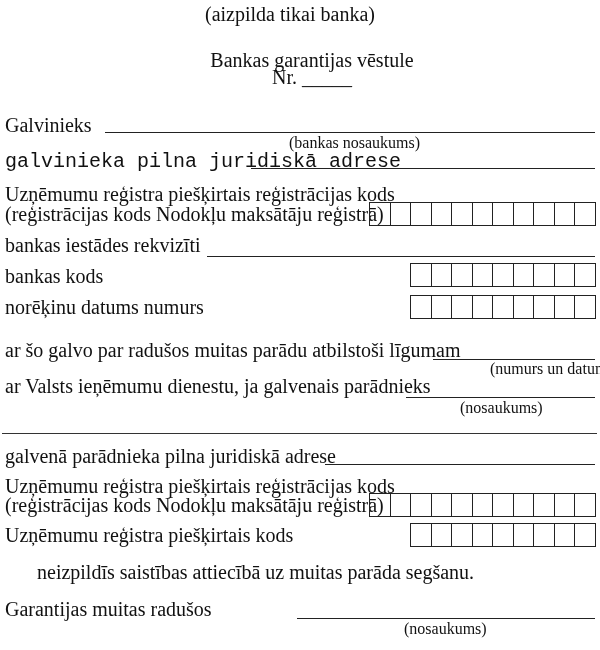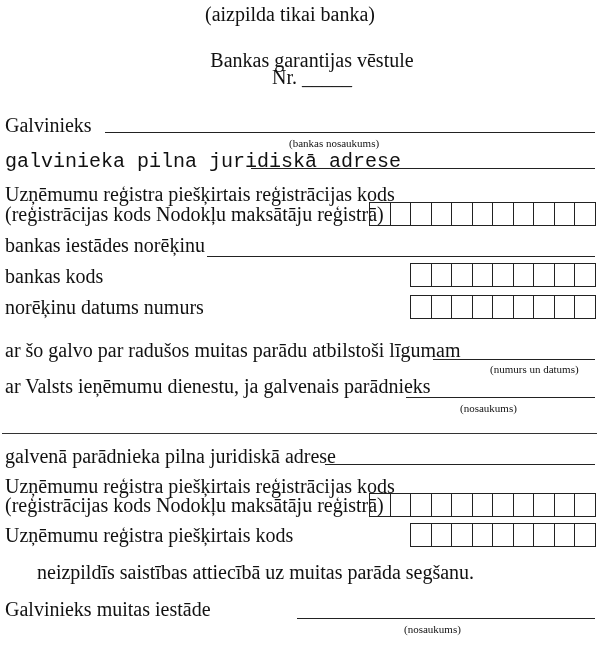--- a/index.html
+++ b/index.html
@@ -2,21 +2,21 @@
 <html><head>
   <meta charset="utf-8">
   <style>
     html, body { margin: 0; padding: 0; background: #ffffff; }
     body {
       width: 600px; height: 650px; position: relative; overflow: hidden;
       font-family: "Liberation Serif", "DejaVu Serif", serif;
       color: #111111;
     }
     .t { position: absolute; white-space: nowrap; font-size: 20px; line-height: 17px; }
-    .cap { position: absolute; white-space: nowrap; font-size: 11px; line-height: 14px; }
+    .cap { position: absolute; white-space: nowrap; font-size: 16px; line-height: 14px; }
     .line { position: absolute; height: 0; border-top: 1px solid #222; }
     .grid { position: absolute; display: flex; height: 22px; border: 1px solid #222; border-right: none; }
     .cell { width: 19.5px; height: 22px; border-right: 1px solid #222; box-sizing: content-box; }
     .center { text-align: center; }
   </style>
 </head>
 <body>
 
 <div class="t" style="left:205px;top:6px;">(aizpilda tikai banka)</div>
 <div class="t center" style="left:0;width:600px;top:52px;left:12px;">Bankas garantijas vēstule</div>
@@ -38,21 +38,21 @@
     <div class="cell"></div>
     <div class="cell"></div>
     <div class="cell"></div>
     <div class="cell"></div>
     <div class="cell"></div>
     <div class="cell"></div>
     <div class="cell"></div>
     <div class="cell"></div>
   </div>
 
-<div class="t" style="left:5px;top:237px;">bankas iestādes norēķinu</div>
+<div class="t" style="left:5px;top:237px;">bankas iestādes rekvizīti</div>
 <div class="line" style="left:207px;width:388px;top:256px;"></div>
 
 <div class="t" style="left:5px;top:268px;">bankas kods</div>
 <div class="grid" style="left:410px;top:263px;">
     <div class="cell"></div>
     <div class="cell"></div>
     <div class="cell"></div>
     <div class="cell"></div>
     <div class="cell"></div>
     <div class="cell"></div>
@@ -111,15 +111,15 @@
     <div class="cell"></div>
     <div class="cell"></div>
     <div class="cell"></div>
     <div class="cell"></div>
     <div class="cell"></div>
     <div class="cell"></div>
   </div>
 
 <div class="t" style="left:5px;top:564px;margin-left:32px;">neizpildīs saistības attiecībā uz muitas parāda segšanu.</div>
 
-<div class="t" style="left:5px;top:601px;">Galvinieks muitas iestāde</div>
+<div class="t" style="left:5px;top:601px;">Garantijas muitas radušos</div>
 <div class="line" style="left:297px;width:298px;top:618px;"></div>
 <div class="cap" style="left:404px;top:622px;">(nosaukums)</div>
 
 </body></html>

